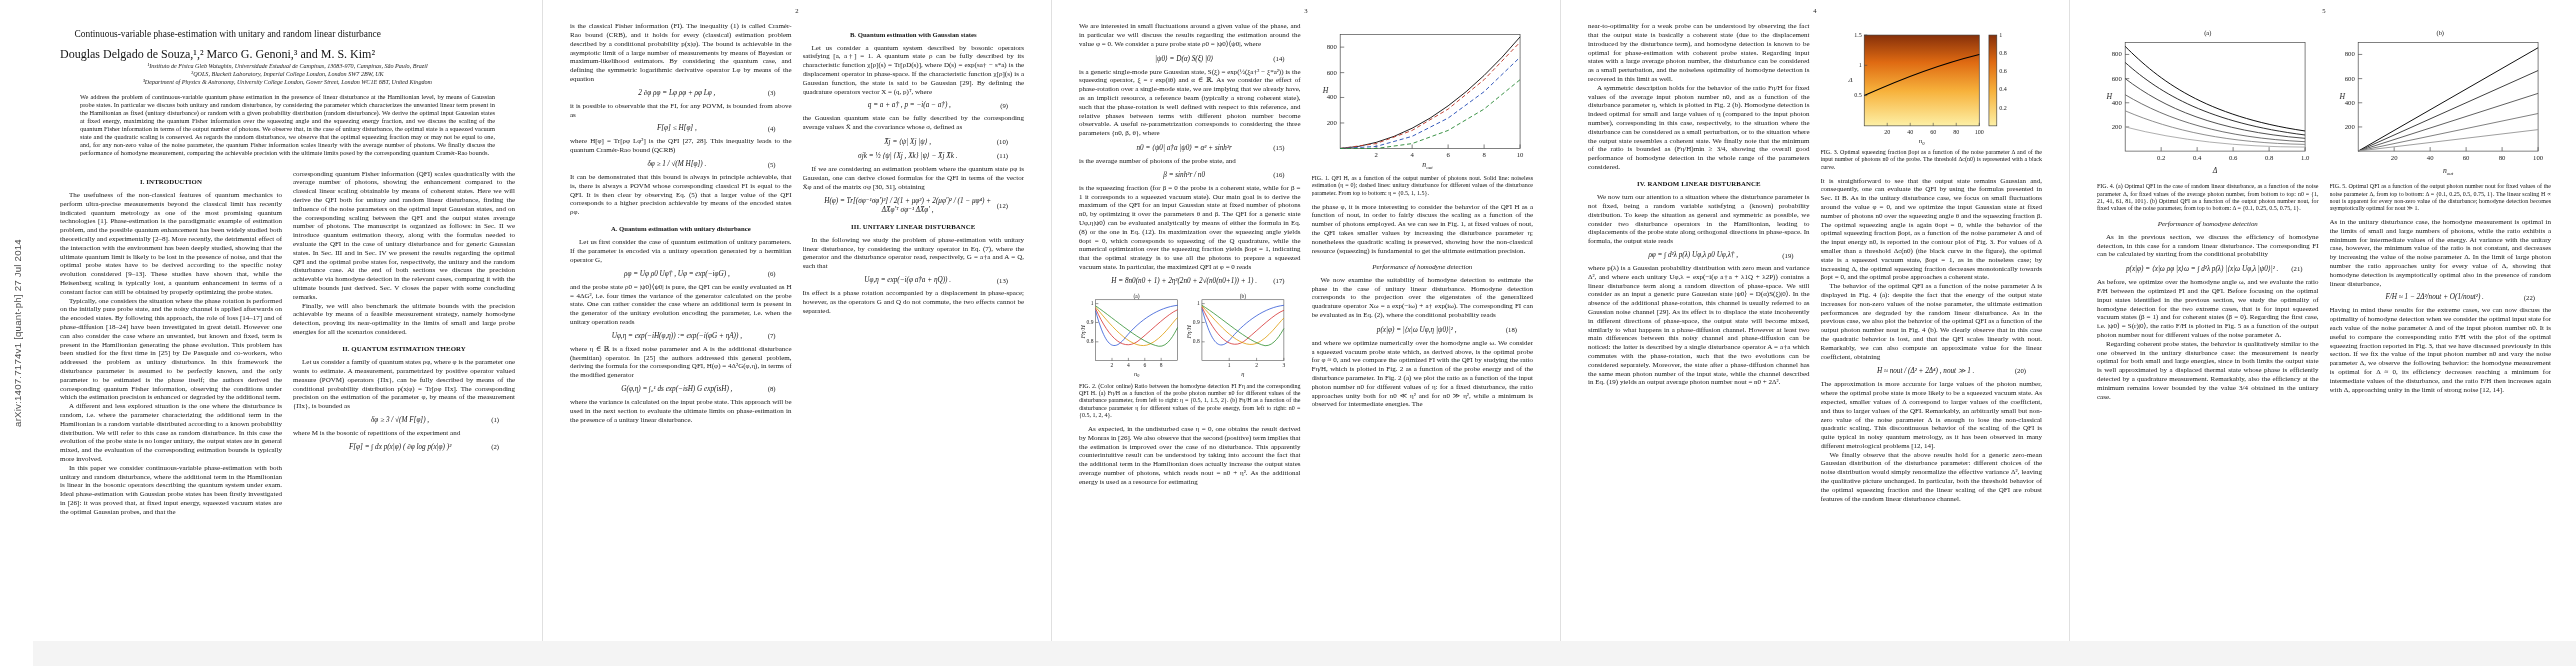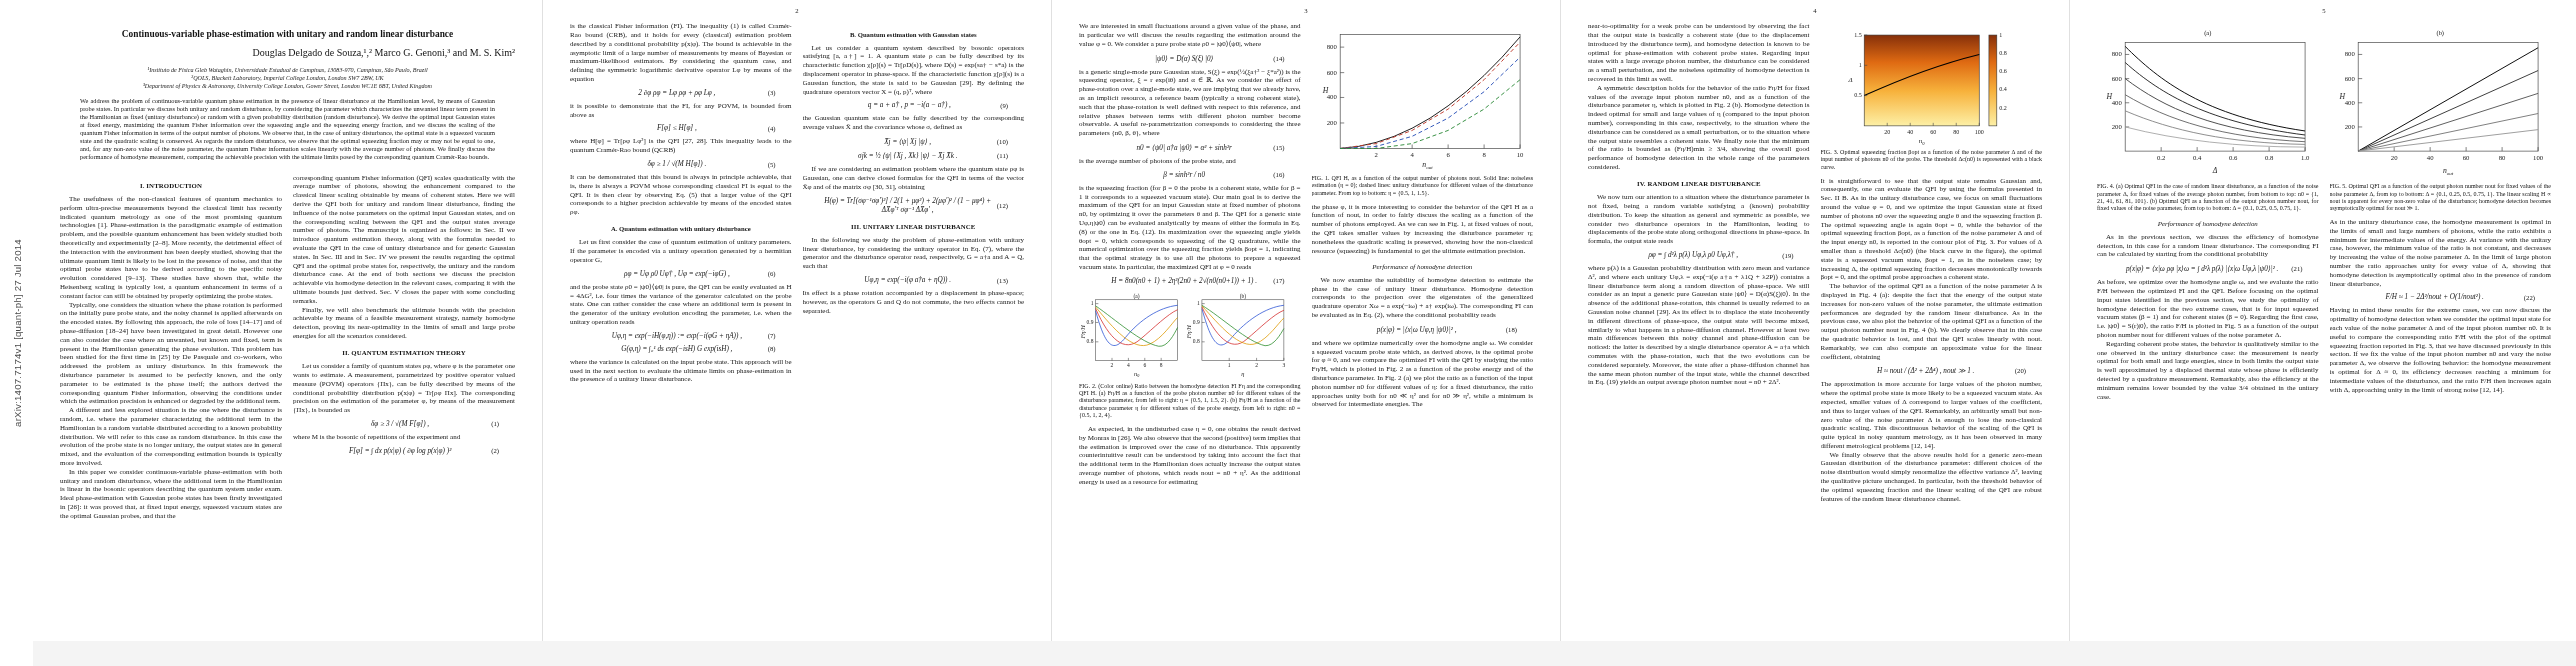--- a/index.html
+++ b/index.html
@@ -10,22 +10,22 @@
   .arxiv{position:absolute;left:16.7px;top:333px;transform:translate(-50%,-50%) rotate(-90deg);
          white-space:nowrap;font-family:"Liberation Sans","DejaVu Sans",sans-serif;
          font-size:9.7px;color:#4a4a4a;letter-spacing:0.2px}
 
   .pages{position:absolute;left:33px;top:0;display:flex;height:667px}
   .page{width:509px;height:641px;background:#fff;border-left:0.6px solid #e0e0e0;
         padding:16.7px 27px 14.5px;position:relative;overflow:hidden;display:flex;flex-direction:column}
   .page:first-child{border-left:none}
   .pagenum{position:absolute;top:7.2px;left:0;right:0;text-align:center;font-size:6.7px;color:#222}
 
-  .title{font-size:9.4px;font-weight:bold;text-align:center;margin:11px 14.5px 6.7px;line-height:12.2px}
-  .authors{text-align:right;font-size:10px;margin-bottom:8px}
+  .title{font-size:9.4px;font-weight:normal;text-align:left;margin:11px 14.5px 6.7px;line-height:12.2px}
+  .authors{text-align:left;font-size:12px;margin-bottom:0}
   .affil{text-align:center;font-style:italic;font-size:6.1px;line-height:8px;color:#1c1c1c}
   .abstract{margin:7.8px 20px 6.7px;font-size:6.4px;line-height:8px;text-align:justify}
 
   .cols{display:flex;gap:11px;flex:1;overflow:hidden;margin-top:5.6px}
   .col{width:50%;overflow:hidden}
 
   .para{font-size:7px;line-height:8.8px;text-align:justify;text-indent:9px;margin:0}
   .para.ni{text-indent:0}
   .sec-head{text-align:center;font-weight:bold;font-size:6.8px;margin:8.3px 3.3px 6.1px;letter-spacing:0.1px}
   .sub-head{text-align:center;font-weight:bold;font-size:6.7px;margin:8.3px 3.3px 6.1px}
@@ -90,21 +90,21 @@
 
   <section class="page">
     <div class="pagenum">2</div>
     <div class="cols">
       <div class="col">
           <p class="para ni">is the classical Fisher information (FI). The inequality (1) is called Cramér-Rao bound (CRB), and it holds for every (classical) estimation problem described by a conditional probability p(x|φ). The bound is achievable in the asymptotic limit of a large number of measurements by means of Bayesian or maximum-likelihood estimators. By considering the quantum case, and defining the symmetric logarithmic derivative operator Lφ by means of the equation</p>
           <div class="eq">
             <span class="eq-b">2 ∂φ ρφ = Lφ ρφ + ρφ Lφ ,</span>
             <span class="eq-n">(3)</span>
           </div>
-          <p class="para ni">it is possible to demonstrate that the FI, for any POVM, is bounded from above as</p>
+          <p class="para ni">it is possible to observable that the FI, for any POVM, is bounded from above as</p>
           <div class="eq">
             <span class="eq-b">F[φ] ≤ H[φ] ,</span>
             <span class="eq-n">(4)</span>
           </div>
           <p class="para ni">where H[φ] = Tr[ρφ Lφ²] is the QFI [27, 28]. This inequality leads to the quantum Cramér-Rao bound (QCRB)</p>
           <div class="eq">
             <span class="eq-b">δφ ≥ 1 / √(M H[φ]) .</span>
             <span class="eq-n">(5)</span>
           </div>
           <p class="para ni">It can be demonstrated that this bound is always in principle achievable, that is, there is always a POVM whose corresponding classical FI is equal to the QFI. It is then clear by observing Eq. (5) that a larger value of the QFI corresponds to a higher precision achievable by means of the encoded states ρφ.</p>
@@ -112,20 +112,21 @@
           <p class="para">Let us first consider the case of quantum estimation of unitary parameters. If the parameter is encoded via a unitary operation generated by a hermitian operator G,</p>
           <div class="eq">
             <span class="eq-b">ρφ = Uφ ρ0 Uφ† ,      Uφ = exp(−iφG) ,</span>
             <span class="eq-n">(6)</span>
           </div>
           <p class="para ni">and the probe state ρ0 = |ψ0⟩⟨ψ0| is pure, the QFI can be easily evaluated as H = 4ΔG², i.e. four times the variance of the generator calculated on the probe state. One can rather consider the case where an additional term is present in the generator of the unitary evolution encoding the parameter, i.e. when the unitary operation reads</p>
           <div class="eq">
             <span class="eq-b">Uφ,η = exp(−iH(φ,η)) := exp(−i(φG + ηA)) ,</span>
             <span class="eq-n">(7)</span>
           </div>
+          <p class="para ni">where η ∈ ℝ is a fixed noise parameter and A is the additional disturbance (hermitian) operator. In [25] the authors addressed this general problem, deriving the formula for the corresponding QFI, H(φ) = 4Δ²G(φ,η), in terms of the modified generator</p>
           <div class="eq">
             <span class="eq-b">G(φ,η) = ∫₀¹ ds exp(−isH) G exp(isH) ,</span>
             <span class="eq-n">(8)</span>
           </div>
           <p class="para ni">where the variance is calculated on the input probe state. This approach will be used in the next section to evaluate the ultimate limits on phase-estimation in the presence of a unitary linear disturbance.</p>
         </div>
       <div class="col">
           <div class="sub-head">B.   Quantum estimation with Gaussian states</div>
           <p class="para">Let us consider a quantum system described by bosonic operators satisfying [a, a†] = 1. A quantum state ρ can be fully described by its characteristic function χ[ρ](s) = Tr[ρD(s)], where D(s) = exp(sa† − s*a) is the displacement operator in phase-space. If the characteristic function χ[ρ](s) is a Gaussian function, the state is said to be Gaussian [29]. By defining the quadrature operators vector X = (q, p)ᵀ, where</p>
           <div class="eq">

